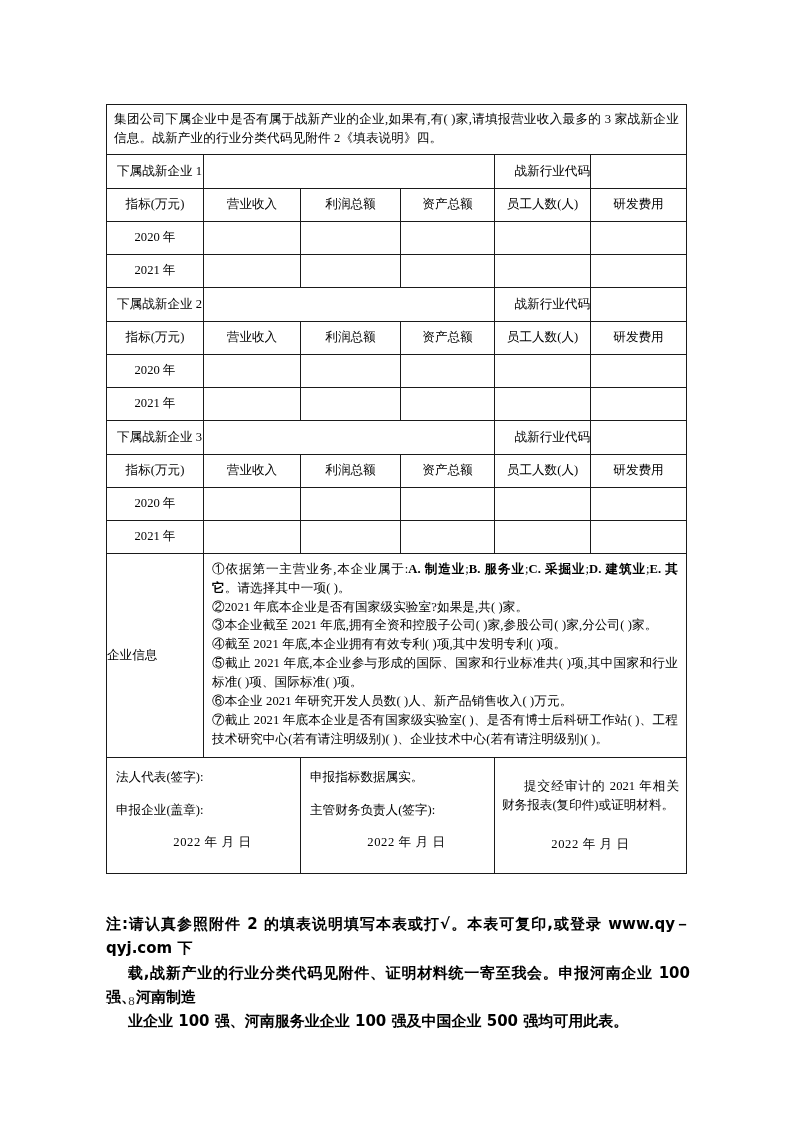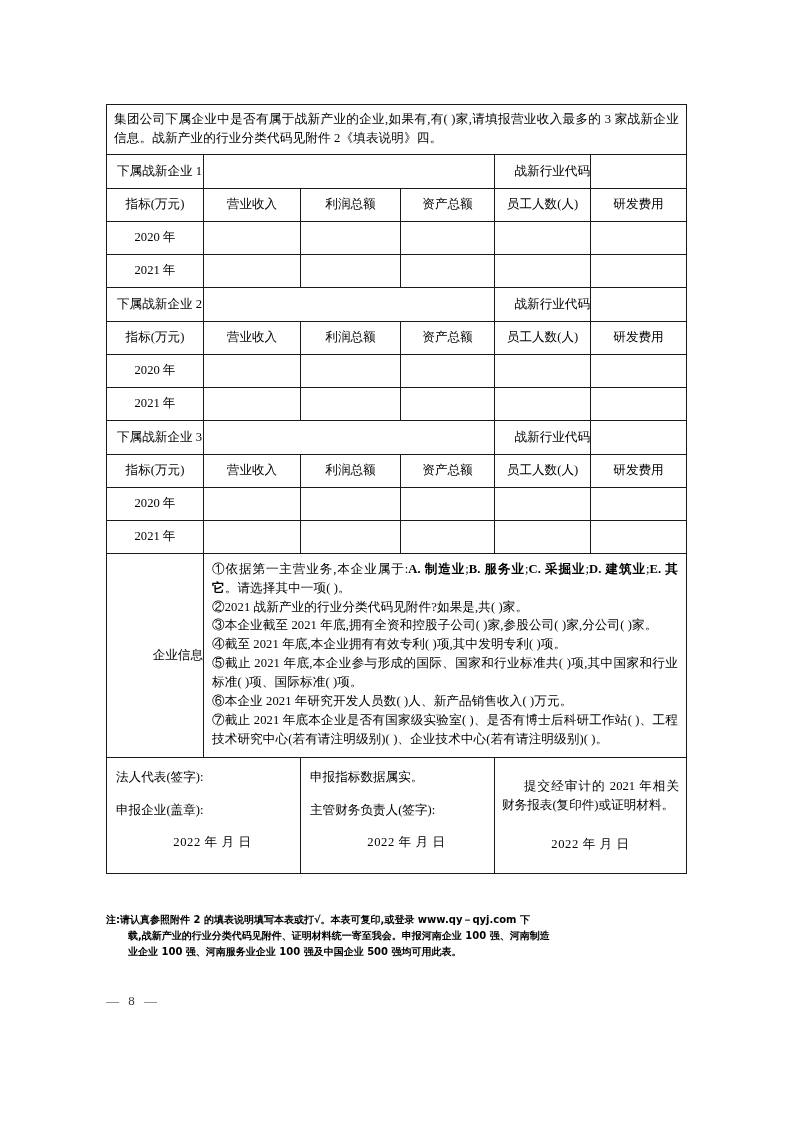--- a/index.html
+++ b/index.html
@@ -68,21 +68,21 @@
   }
   .hdr {
     text-align: center;
   }
   .yr {
     text-align: center;
   }
 
   
   .info-label {
-    text-align: right;
+    text-align: left;
     vertical-align: middle;
   }
   .info-body {
     padding: 6px 8px 8px 8px !important;
     line-height: 1.72;
     font-size: 12.4px;
     text-align: justify;
     letter-spacing: 0.1px;
   }
   .info-body p {
@@ -123,21 +123,21 @@
     letter-spacing: 0.6px;
   }
 
   
   .note {
     position: absolute;
     left: 106px;
     top: 912px;
     width: 584px;
     font-family: "DejaVu Sans", "Liberation Sans", sans-serif;
-    font-size: 10px;
+    font-size: 15px;
     font-weight: bold;
     line-height: 1.62;
     text-align: justify;
   }
   .note .l1 { text-indent: 0; }
   .note .l2 { text-indent: 22px; }
 
   
   .footer {
     position: absolute;
@@ -261,21 +261,21 @@
           <td></td>
           <td></td>
           <td></td>
           <td></td>
         </tr>
 
         <tr>
           <td class="info-label" style="width:81px">企业信息</td>
           <td class="info-body" colspan="5">
             <p><span>①依据第一主营业务,本企业属于:<b class="b">A. 制造业</b>;<b class="b">B. 服务业</b>;<b class="b">C. 采掘业</b>;<b class="b">D. 建筑业</b>;<b class="b">E. 其它</b>。请选择其中一项(      )。</span></p>
-            <p><span>②2021 战新产业的行业分类代码见附件?如果是,共(      )家。</span></p>
+            <p><span>②2021 年底本企业是否有国家级实验室?如果是,共(      )家。</span></p>
             <p><span>③本企业截至 2021 年底,拥有全资和控股子公司(      )家,参股公司(      )家,分公司(      )家。</span></p>
             <p><span>④截至 2021 年底,本企业拥有有效专利(      )项,其中发明专利(      )项。</span></p>
             <p><span>⑤截止 2021 年底,本企业参与形成的国际、国家和行业标准共(      )项,其中国家和行业标准(      )项、国际标准(      )项。</span></p>
             <p><span>⑥本企业 2021 年研究开发人员数(      )人、新产品销售收入(      )万元。</span></p>
             <p><span>⑦截止 2021 年底本企业是否有国家级实验室(      )、是否有博士后科研工作站(      )、工程技术研究中心(若有请注明级别)(      )、企业技术中心(若有请注明级别)(      )。</span></p>
           </td>
         </tr>
 
         <tr>
           <td class="sig" colspan="2" style="height:92px">

